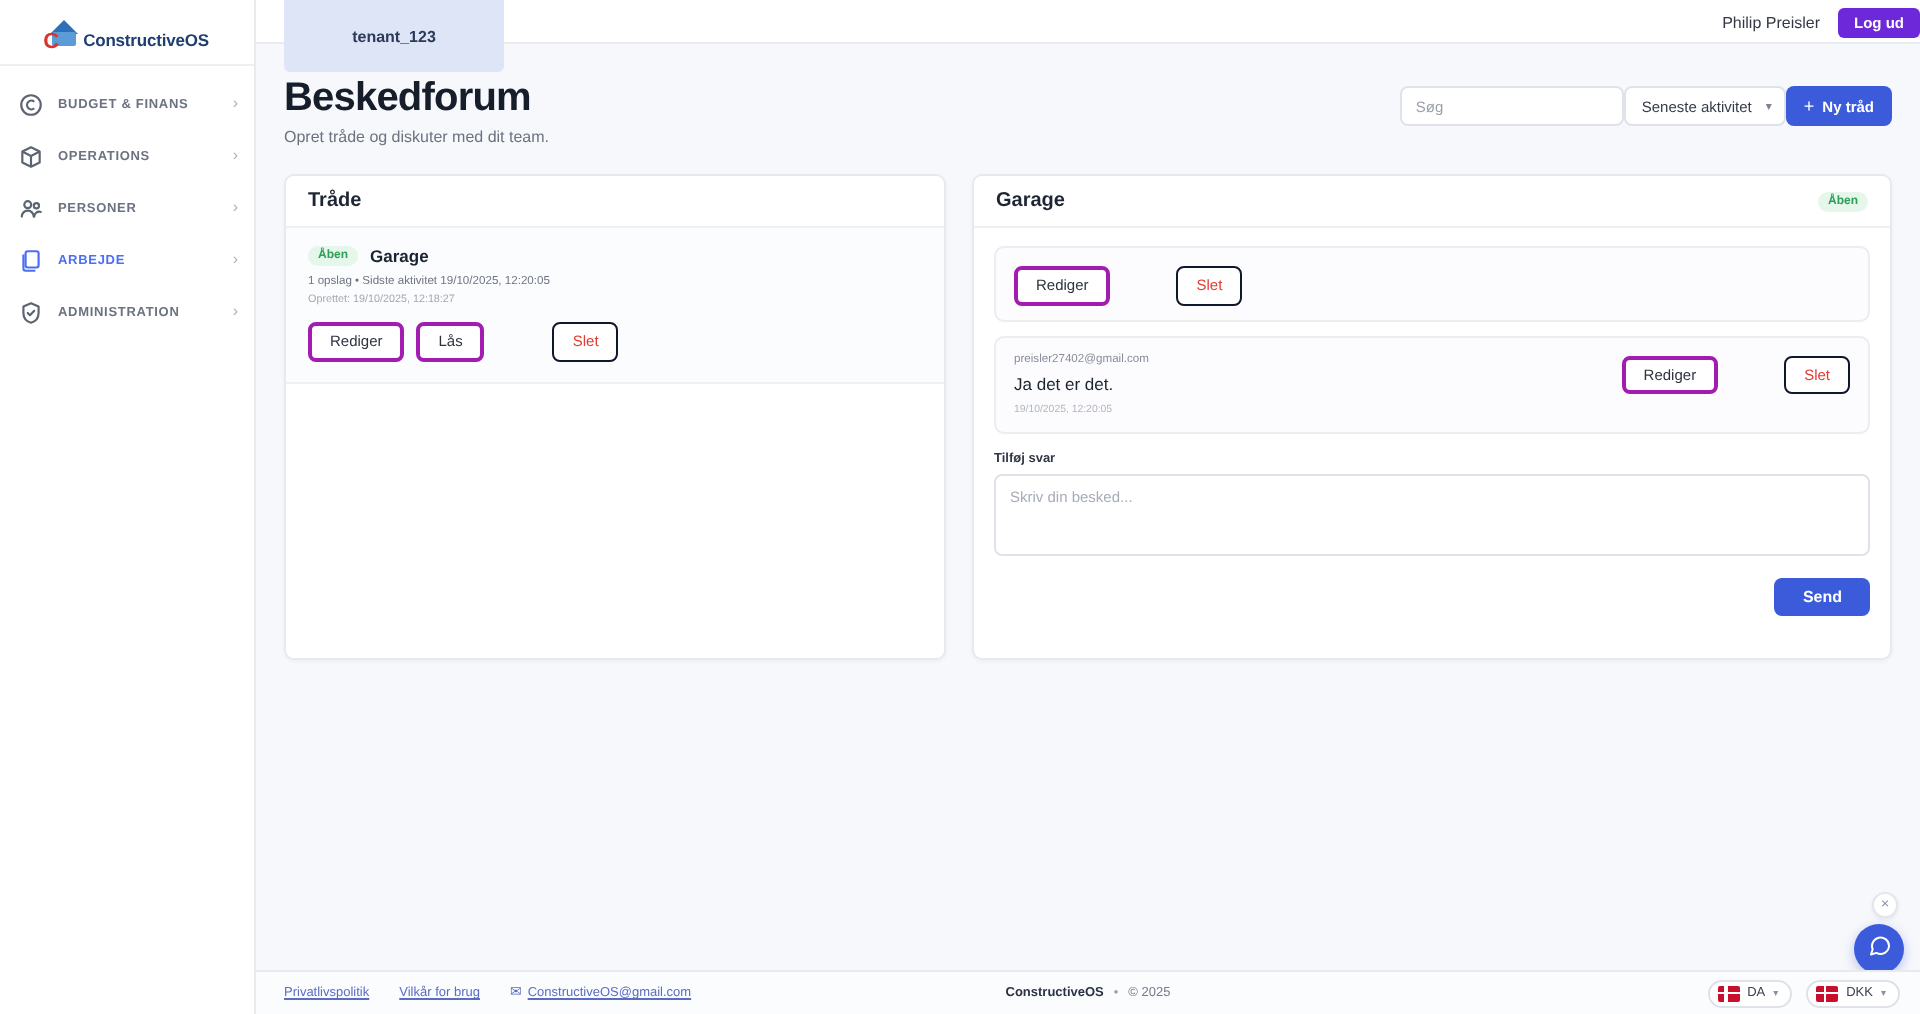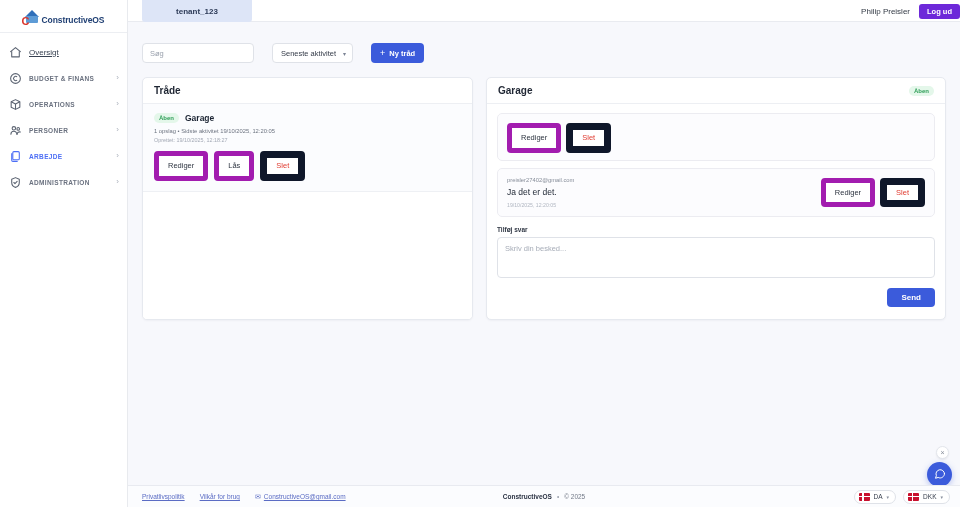--- a/index.html
+++ b/index.html
@@ -81,21 +81,21 @@
   }
 
   .topbar {
     height: 22px; background: #ffffff;
     display: flex; align-items: flex-start;
     position: relative;
     border-bottom: 1px solid #e9ebf0;
     padding-left: 14px;
   }
   .tenant-tab {
-    min-width: 110px; height: 22px;
+    min-width: 110px; height: 36px;
     background: #dde5f7; color: #2c3a57;
     font-size: 8px; font-weight: 700;
     display: flex; align-items: center; justify-content: center;
     border-radius: 0 0 3px 3px;
     cursor: pointer;
   }
   .topbar-right {
     margin-left: auto; display: flex; align-items: center;
     gap: 9px; height: 22px;
   }
@@ -113,21 +113,21 @@
     display: flex; align-items: flex-start;
     justify-content: space-between;
     margin-bottom: 14px;
   }
   .page-title {
     font-size: 20px; font-weight: 700; color: #161d2b;
     letter-spacing: -0.4px; line-height: 23px;
   }
   .page-sub { font-size: 8px; color: #6b7280; margin-top: 3px; }
 
-  .head-controls { display: flex; align-items: center; gap: 18px; padding-top: 5px; }
+  .head-controls { display: flex; align-items: center; gap: 0; padding-top: 5px; }
   .search-input {
     width: 112px; height: 20px;
     border: 1px solid #dfe2e8; border-radius: 4px;
     background: #fff; font-size: 7.5px; color: #333;
     padding: 0 7px; outline: none;
     font-family: "Liberation Sans", sans-serif;
   }
   .search-input::placeholder { color: #9aa1ad; }
   .sort-select {
     height: 20px; min-width: 78px;
@@ -188,22 +188,22 @@
   .thread-name { font-size: 8.5px; font-weight: 700; color: #1b2433; }
   .thread-meta { font-size: 5.8px; color: #6d7480; margin-top: 4px; line-height: 8px; }
   .thread-meta2 { font-size: 5.4px; color: #a2a8b4; margin-top: 1px; line-height: 8px; }
   .thread-actions { display: flex; gap: 6px; margin-top: 7px; }
 
   .btn-sm {
     font-size: 7.5px; border-radius: 4px;
     padding: 4px 9px; cursor: pointer; line-height: 1;
     background: #fff; font-family: "Liberation Sans", sans-serif;
   }
-  .btn-outline { border: 5px solid #a21caf; color: #2d3440; }
-  .btn-danger { border: 7px solid #0f172a; color: #e03c31; }
+  .btn-outline { border: 2px solid #a21caf; color: #2d3440; }
+  .btn-danger { border: 1px solid #0f172a; color: #e03c31; margin-left: 28px; }
 
   .thread-list-body { flex: 1; background: #fff; }
 
   
   .messages { padding: 9px 10px 0 10px; }
   .msg {
     border: 1px solid #ececf1; border-radius: 5px;
     background: #fcfcfe;
     padding: 7px 9px 7px 9px;
     display: flex; align-items: flex-start;
@@ -307,29 +307,20 @@
         <span class="logo-mark">
           <span class="logo-house"></span>
           <span class="logo-body"></span>
           <span class="logo-c">C</span>
         </span>
         <span class="logo-text">ConstructiveOS</span>
       </div>
     </div>
 
     <nav class="nav">
-      <div class="nav-item home">
-        <span class="ico">
-          <svg viewBox="0 0 24 24" fill="none" stroke="currentColor" stroke-width="2" stroke-linecap="round" stroke-linejoin="round">
-              <path d="M3 10.5 12 3l9 7.5"></path>
-              <path d="M5 10v10h14V10"></path>
-            </svg>
-        </span>
-        <span class="nav-label">Oversigt</span>
-      </div>
 
       <div class="nav-item">
         <span class="ico">
           <svg viewBox="0 0 24 24" fill="none" stroke="currentColor" stroke-width="2">
               <circle cx="12" cy="12" r="9"></circle>
               <path d="M15 9a4 4 0 1 0 0 6"></path>
             </svg>
         </span>
         <span class="nav-label">BUDGET &amp; FINANS</span>
         <span class="chev">›</span>
@@ -390,20 +381,24 @@
       <div class="tenant-tab">tenant_123</div>
       <div class="topbar-right">
         <span class="user-name">Philip Preisler</span>
         <button class="logout-btn">Log ud</button>
       </div>
     </div>
 
     <div class="content">
 
       <div class="page-head">
+        <div>
+          <div class="page-title">Beskedforum</div>
+          <div class="page-sub">Opret tråde og diskuter med dit team.</div>
+        </div>
         <div class="head-controls">
           <input class="search-input" type="text" placeholder="Søg" style="">
           <div class="sort-select">
             <span>Seneste aktivitet</span>
             <span class="caret">▾</span>
           </div>
           <button class="new-thread-btn">
             <span class="plus">+</span>
             <span>Ny tråd</span>
           </button>

